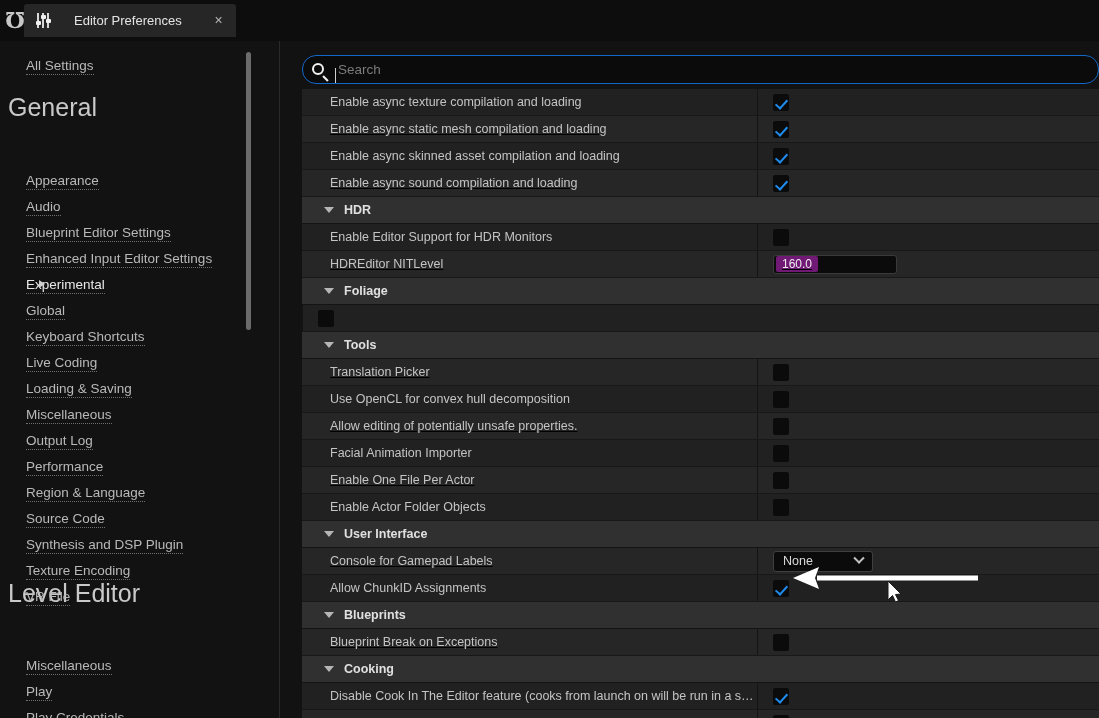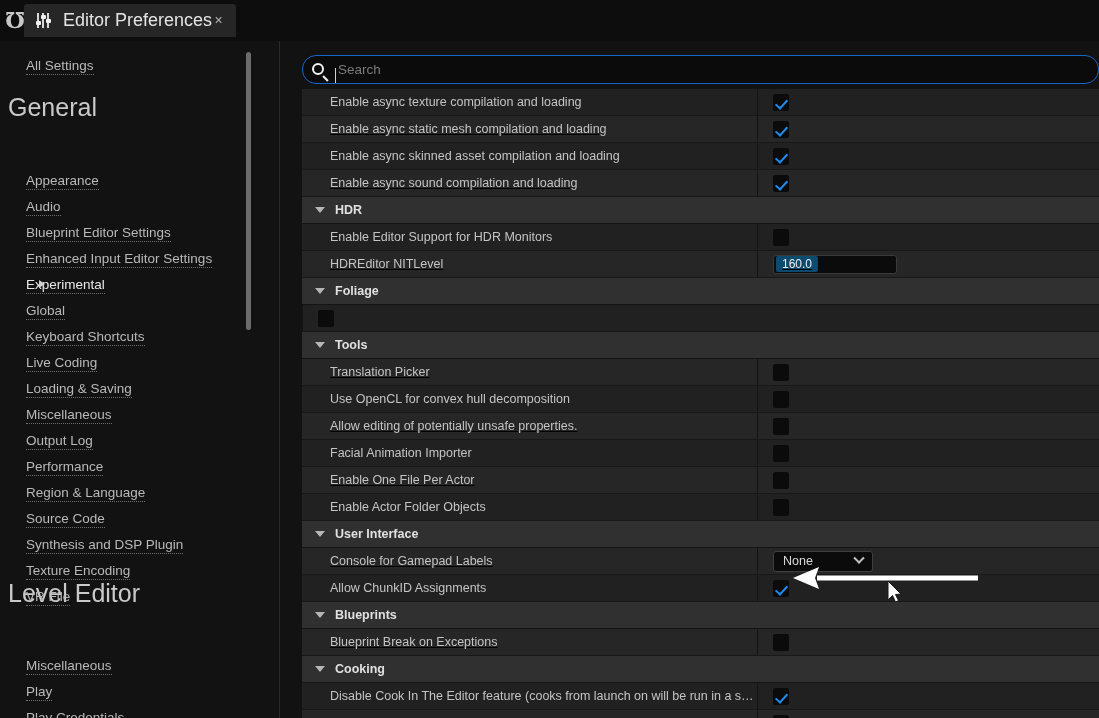--- a/index.html
+++ b/index.html
@@ -33,21 +33,21 @@
   .tab-icon i:nth-child(1) { left: 2px; }
   .tab-icon i:nth-child(2) { left: 7px; }
   .tab-icon i:nth-child(3) { left: 12px; }
   .tab-icon b {
     position: absolute; width: 5px; height: 4px; background: #f0f0f0; border-radius: 1px;
   }
   .tab-icon b:nth-child(4) { left: 0.5px; top: 9px; }
   .tab-icon b:nth-child(5) { left: 5.5px; top: 3px; }
   .tab-icon b:nth-child(6) { left: 10.5px; top: 7px; }
   .tab-title {
-    margin-left: 11px; color: #e4e4e4; font-size: 18px; white-space: nowrap;
+    margin-left: 22px; color: #e4e4e4; font-size: 13px; white-space: nowrap;
   }
   .tab-close {
     position: absolute; right: 10px; top: 9px; width: 15px; height: 15px;
     color: #b5b5b5; font-size: 14px; line-height: 15px; text-align: center;
     cursor: pointer;
   }
 
   
   .sidebar {
     position: absolute; left: 0; top: 41px; width: 279px; height: 677px;
@@ -118,21 +118,21 @@
     overflow: hidden;
   }
   .row {
     position: relative; height: 27px; width: 797px;
     border-bottom: 1px solid #181818;
     display: flex; align-items: center;
   }
   .row.odd  { background: #212121; }
   .row.even { background: #262626; text-decoration: underline; }
   .row.section {
-    background: #303030; border-bottom: 1px solid #141414;
+    background: #303030; border-bottom: 1px solid #141414; padding-left: 9px;
   }
   .sect-tri {
     margin-left: 13px; width: 0; height: 0; flex: none;
     border-top: 6px solid #b6b6b6;
     border-left: 5px solid transparent;
     border-right: 5px solid transparent;
   }
   .sect-label {
     margin-left: 10px; color: #e0e0e0; font-size: 12.5px; font-weight: bold;
   }
@@ -152,21 +152,21 @@
   .cbx.on::after {
     content: ""; position: absolute; left: 4px; top: 2px;
     width: 5px; height: 10px; border: solid #1f8ef1;
     border-width: 0 2.4px 2.4px 0; transform: rotate(42deg);
   }
   .numfield {
     width: 124px; height: 19px; background: #0b0b0b; border: 1px solid #3a3a3a;
     border-radius: 3px; display: flex; align-items: center; cursor: text; flex: none;
   }
   .numfield span {
-    background: #0c4a6e; color: #ececec; font-size: 12px;
+    background: #701a75; color: #ececec; font-size: 12px;
     padding: 1px 6px; border-radius: 2px; margin-left: 2px;
   }
   .dropdown {
     width: 100px; height: 21px; background: #0b0b0b; border: 1px solid #3f3f3f;
     border-radius: 3px; display: flex; align-items: center;
     justify-content: space-between; padding: 0 9px; cursor: pointer; flex: none;
   }
   .dropdown span { color: #d8d8d8; font-size: 12.5px; }
   .chev {
     width: 8px; height: 8px; border-right: 2px solid #c2c2c2;

